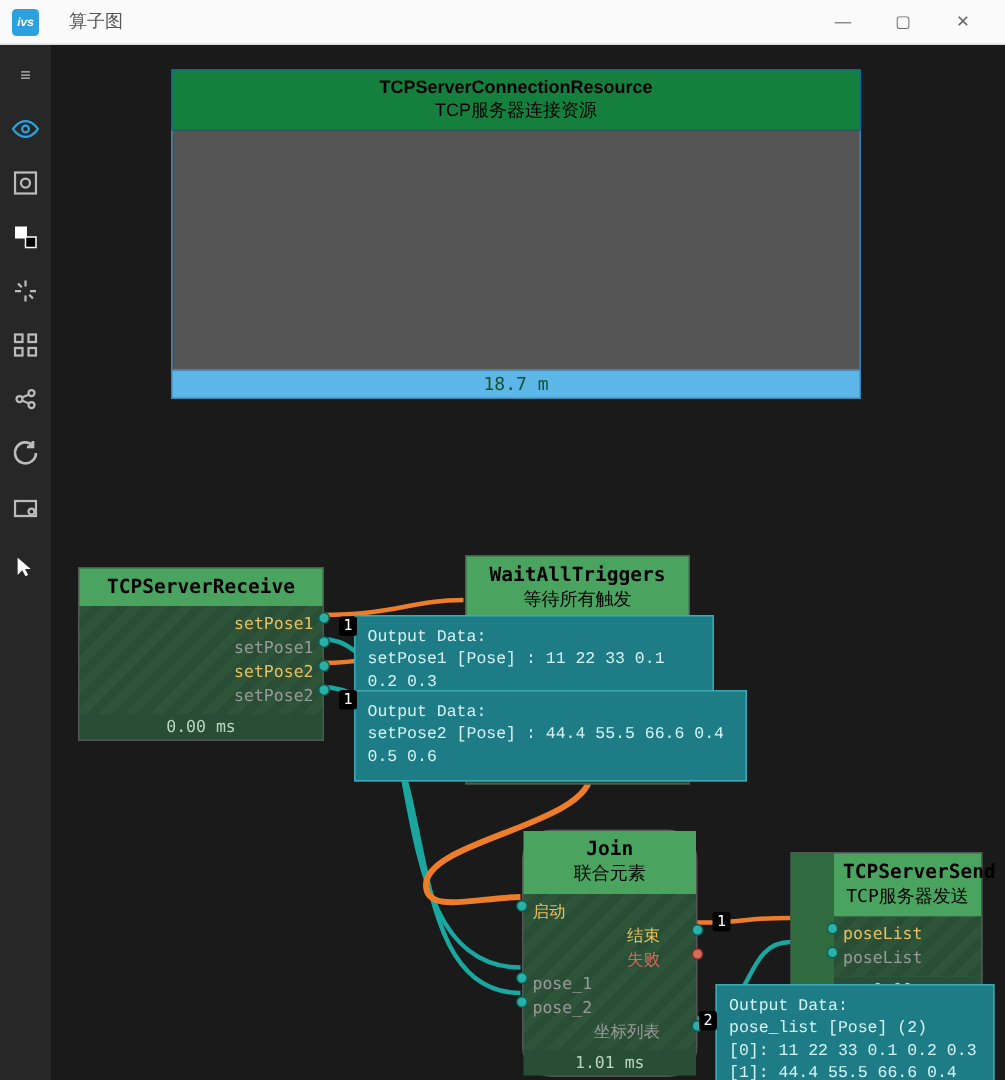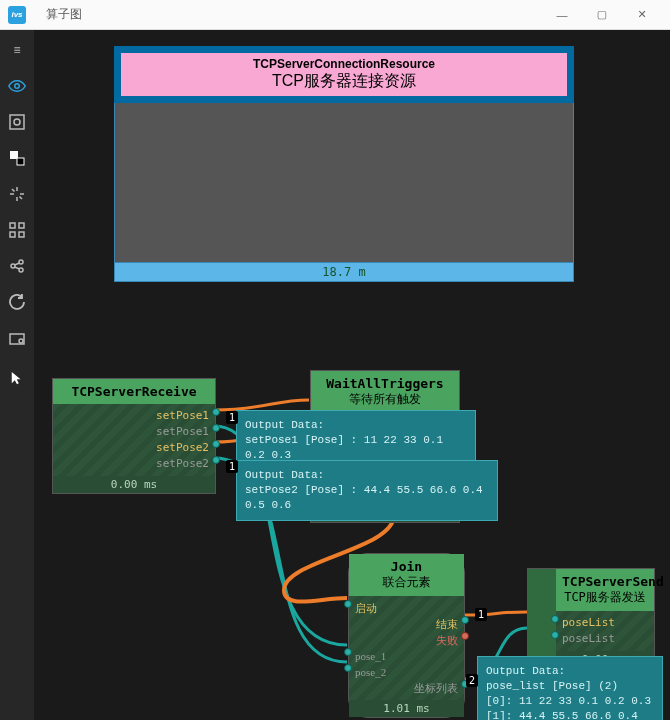--- a/index.html
+++ b/index.html
@@ -57,28 +57,28 @@
     position:relative;
     overflow:hidden;
   }
   
   .resource-box {
     position:absolute;
     left:80px; top:16px;
     width:460px;
   }
   .resource-header {
-    background:#f9a8d4;
-    border:7px solid #0369a1;
+    background:#15803d;
+    border:1px solid #0369a1;
     text-align:center;
     padding:4px 0;
     font-weight:bold;
     color:#000;
   }
-  .resource-sub { font-weight:normal;font-size:16px; }
+  .resource-sub { font-weight:normal;font-size:12px; }
   .resource-body {
     background:#555;
     border:1px solid #3a86b5;
     border-top:none;
     height:160px;
   }
   .resource-footer {
     background:#5db6e8;
     border:1px solid #3a86b5;
     border-top:none;
@@ -291,21 +291,21 @@
         <span class="dot left" style="top:28px;"></span>
       </div>
       <div class="node-footer">0.00 ms</div>
     </div>
 
     <div class="node" style="left:314px;top:523px;width:117px;border-radius:20px;">
       <div class="node-header">
         <span>Join</span>
         <span class="node-sub">联合元素</span>
       </div>
-      <div class="node-body" style="padding:4px 6px 4px 6px;font-family:Liberation Serif, serif;">
+      <div class="node-body" style="padding:4px 24px 4px 6px;">
         <span class="port in">启动</span>
         <span class="port out">结束</span>
         <span class="port out" style="color:#d46a5b">失败</span>
         <span class="port in gray">pose_1</span>
         <span class="port in gray">pose_2</span>
         <span class="port out gray">坐标列表</span>
         <span class="dot left" style="top:4px;"></span>
         <span class="dot right" style="top:20px;"></span>
         <span class="dot right" style="top:36px;background:#d46a5b;border-color:#7a2a1e;"></span>
         <span class="dot left" style="top:52px;"></span>

